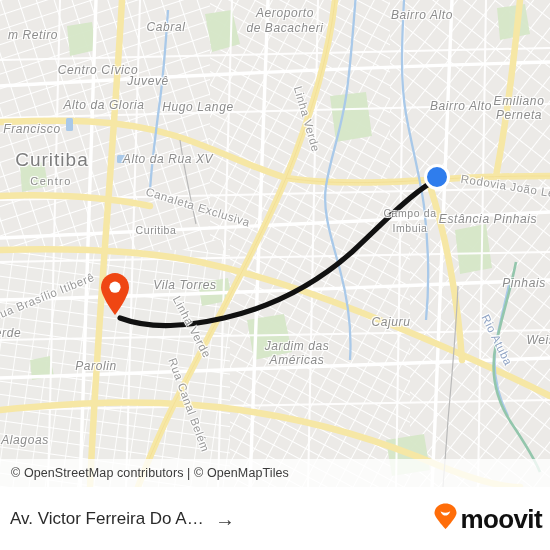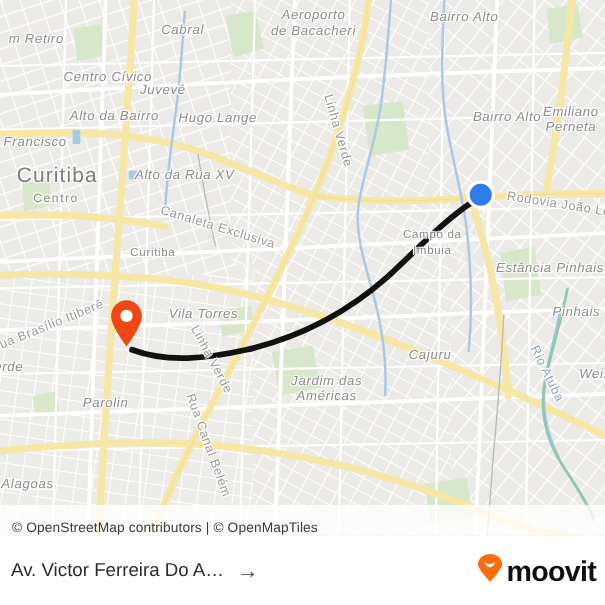--- a/index.html
+++ b/index.html
@@ -42,21 +42,21 @@
       -1px -1px 0 rgba(255,255,255,.9),
        1px -1px 0 rgba(255,255,255,.9),
       -1px  1px 0 rgba(255,255,255,.9),
        1px  1px 0 rgba(255,255,255,.9),
        0    0   3px rgba(255,255,255,.9);
     pointer-events: none;
   }
   .map-label.place  { font-size: 12px; font-style: italic; }
   .map-label.city   { font-size: 19px; color: #7d7d7d; letter-spacing: 1px; }
   .map-label.sub    { font-size: 11px; letter-spacing: 1.4px; }
-  .map-label.small  { font-size: 10.5px; }
+  .map-label.small  { font-size: 10.5px; margin-left: 17px; }
   .map-label.road   { font-size: 11.5px; color: #9a9a9a; }
   .map-label.water  { font-size: 11.5px; color: #8fa3c4; }
 
   
   #origin-dot {
     position: absolute;
     width: 26px; height: 26px;
     border-radius: 50%;
     background: #2f7ded;
     border: 3px solid #ffffff;
@@ -86,21 +86,21 @@
     padding: 0;
   }
 
   
   #attribution-bar {
     position: absolute;
     left: 0; top: 459px;
     width: 550px; height: 28px;
     background: rgba(255,255,255,0.78);
     display: flex;
-    align-items: flex-end;
+    align-items: center;
   }
   #attribution-text {
     font-size: 12.5px;
     color: #3b3b3b;
     padding-left: 11px;
     letter-spacing: 0.1px;
     white-space: nowrap;
   }
 
   
@@ -263,33 +263,33 @@
 
     <div id="map-labels">
         <div class="map-label place" style="left: 33px; top: 35px;">m Retiro</div>
         <div class="map-label place" style="left: 166px; top: 27px;">Cabral</div>
         <div class="map-label place" style="left: 285px; top: 13px;">Aeroporto</div>
         <div class="map-label place" style="left: 285px; top: 28px; text-align: right;">de Bacacheri</div>
         <div class="map-label place" style="left: 422px; top: 15px;">Bairro Alto</div>
         <div class="map-label place" style="left: 70px; top: 70px; margin-left: 28px;">Centro Cívico</div>
         <div class="map-label place" style="left: 148px; top: 81px;">Juvevê</div>
         <div class="map-label place" style="left: 198px; top: 107px;">Hugo Lange</div>
-        <div class="map-label place" style="left: 104px; top: 105px;">Alto da Bairro</div>
+        <div class="map-label place" style="left: 104px; top: 105px;">Alto da Gloria</div>
         <div class="map-label place" style="left: 461px; top: 106px;">Bairro Alto</div>
         <div class="map-label place" style="left: 519px; top: 101px;">Emiliano</div>
         <div class="map-label place" style="left: 519px; top: 115px;">Perneta</div>
         <div class="map-label place" style="left: 32px; top: 129px;">Francisco</div>
         <div class="map-label city" style="left: 52px; top: 160px;">Curitiba</div>
         <div class="map-label sub" style="left: 51px; top: 181px;">Centro</div>
         <div class="map-label place" style="left: 168px; top: 159px;">Alto da Rua XV</div>
         <div class="map-label road" style="left: 198px; top: 207px; transform: translate(-50%, -50%) rotate(17deg);">Canaleta Exclusiva</div>
         <div class="map-label small" style="left: 139px; top: 230px;">Curitiba</div>
         <div class="map-label small" style="left: 393px; top: 213px;">Campo da</div>
         <div class="map-label small" style="left: 393px; top: 228px;">Imbuia</div>
-        <div class="map-label place" style="left: 500px; top: 219px; margin-top: 24px;">Estância Pinhais</div>
+        <div class="map-label place" style="left: 488px; top: 219px;">Estância Pinhais</div>
         <div class="map-label road" style="left: 508px; top: 186px; transform: translate(-50%, -50%) rotate(9deg);">Rodovia João Le</div>
         <div class="map-label place" style="left: 524px; top: 254px; margin-top: 29px;">Pinhais</div>
         <div class="map-label place" style="left: 185px; top: 285px;">Vila Torres</div>
         <div class="map-label road" style="left: 307px; top: 119px; transform: translate(-50%, -50%) rotate(74deg);">Linha Verde</div>
         <div class="map-label road" style="left: 192px; top: 327px; transform: translate(-50%, -50%) rotate(62deg);">Linha Verde</div>
         <div class="map-label road" style="left: 43px; top: 297px; transform: translate(-50%, -50%) rotate(-22deg);">Rua Brasílio Itiberê</div>
         <div class="map-label place" style="left: 8px; top: 333px;">erde</div>
         <div class="map-label place" style="left: 96px; top: 366px;">Parolin</div>
         <div class="map-label road" style="left: 189px; top: 405px; transform: translate(-50%, -50%) rotate(70deg);">Rua Canal Belém</div>
         <div class="map-label place" style="left: 297px; top: 346px;">Jardim das</div>

